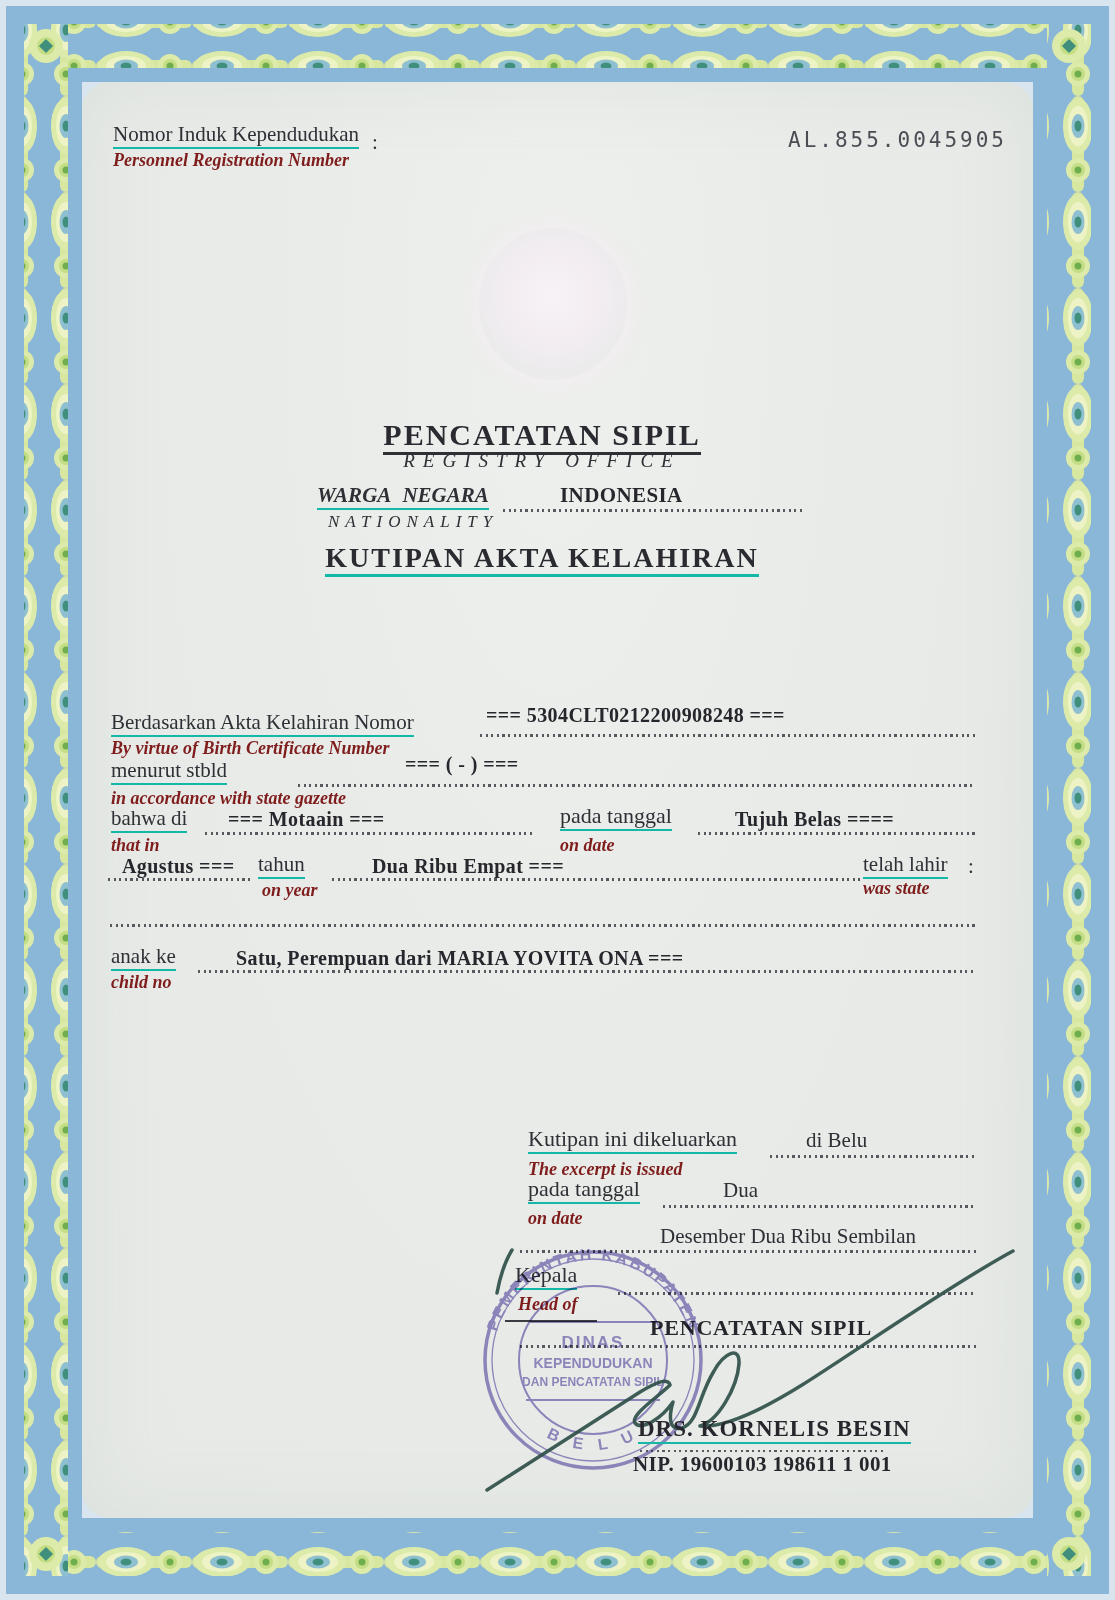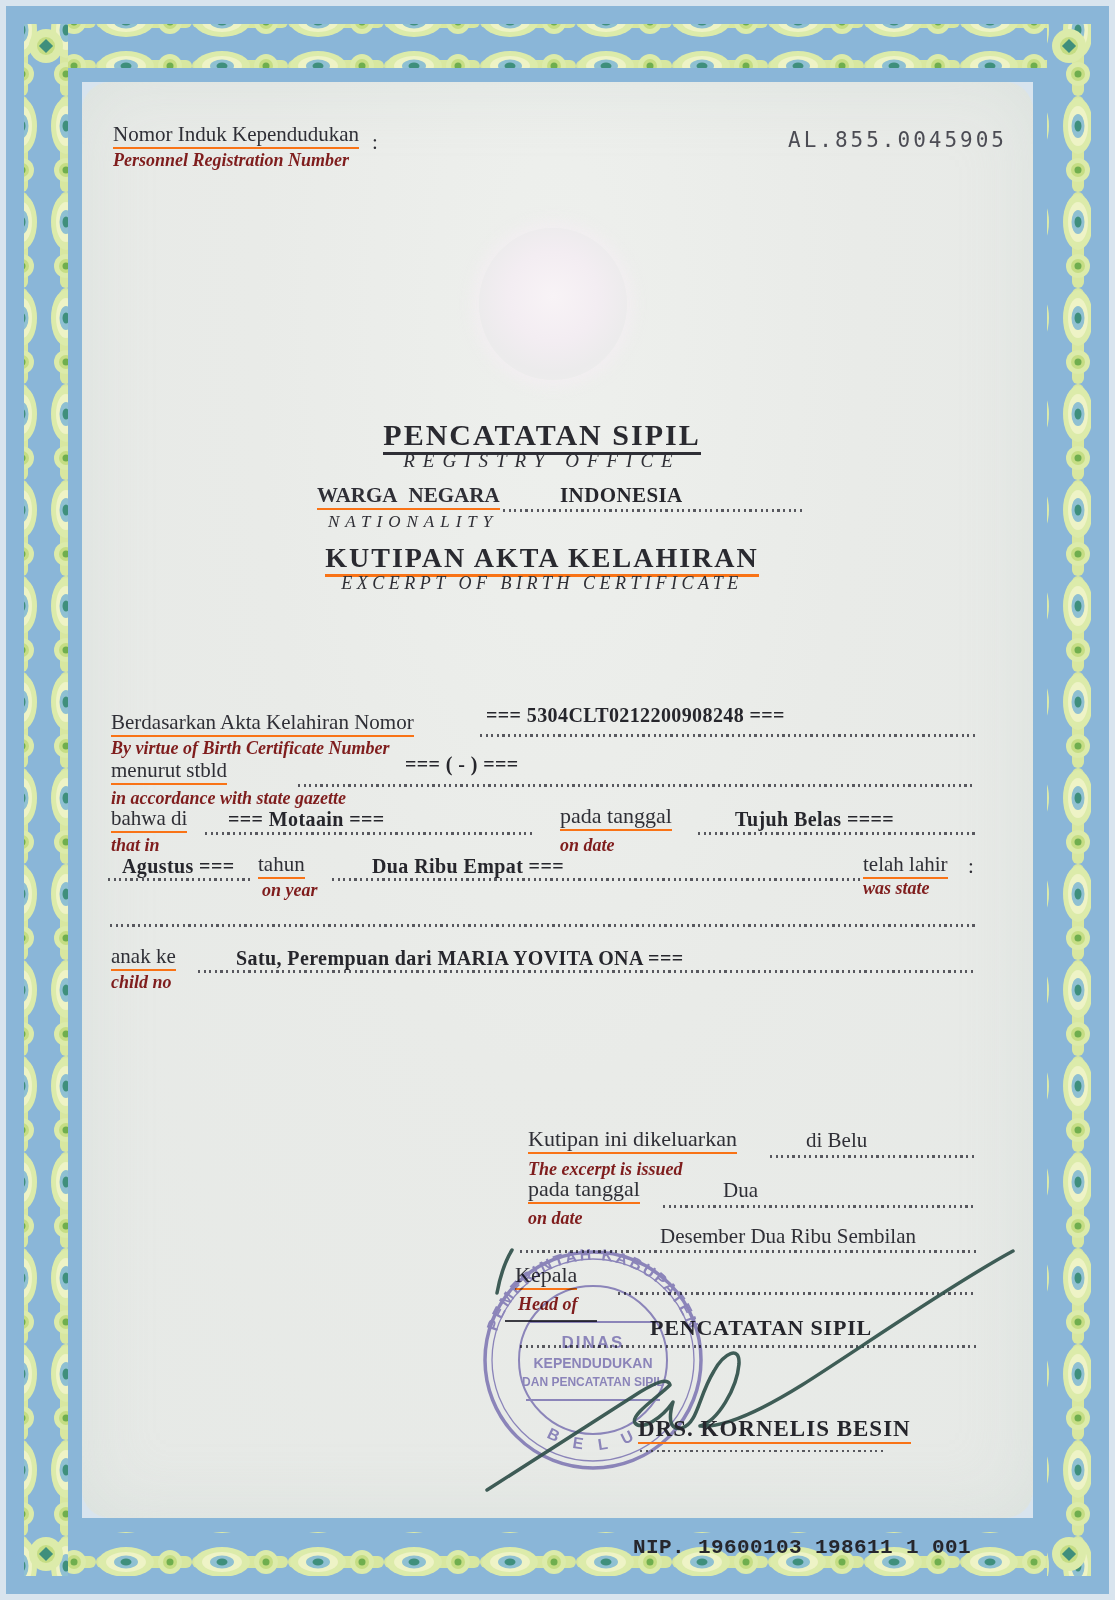--- a/index.html
+++ b/index.html
@@ -7,21 +7,21 @@
          font-family:"Liberation Serif","DejaVu Serif",serif;}
   .border-svg{position:absolute;left:0;top:0;}
   .paper{position:absolute;left:82px;top:82px;width:951px;height:1436px;border-radius:28px;
          background:radial-gradient(ellipse at 50% 16%, #eef0ed 0%, #e9ebe8 45%, #e6e9e6 100%);
          box-shadow:inset 0 0 70px rgba(190,205,198,.30);}
   .t{position:absolute;color:#2f2f36;white-space:nowrap;line-height:1.15;}
   .lbl{font-size:21px;}
   .lbl2{font-size:22px;}
   .en{font-style:italic;font-weight:bold;font-size:18px;color:#7f1d1d;}
   .val{font-weight:bold;color:#26262c;font-size:20px;letter-spacing:.4px;}
-  .ul{border-bottom:2px solid #f97316;padding-bottom:1px;}
+  .ul{border-bottom:2px solid #14b8a6;padding-bottom:1px;}
   .dots{position:absolute;height:3px;opacity:.85;
         background-image:repeating-linear-gradient(90deg,#3e3e46 0 2.2px,transparent 2.2px 5.6px);}
   .ctr{left:62px;width:960px;text-align:center;}
   .h1{font-weight:bold;font-size:30px;letter-spacing:2px;color:#2a2a30;}
   .h1 .ul{border-bottom:3px solid #2f2f36;}
   .h2{font-style:italic;font-size:19px;letter-spacing:8px;color:#2e2e35;}
   .h3{font-weight:bold;font-size:28px;letter-spacing:2px;color:#2a2a30;}
   .h4{font-style:italic;font-size:18px;letter-spacing:4.5px;color:#2e2e35;}
   .mono{font-family:"DejaVu Sans Mono",monospace;font-size:21px;letter-spacing:3px;color:#4c4c54;}
   .seal{position:absolute;left:479px;top:228px;width:148px;height:152px;border-radius:50%;
@@ -99,27 +99,26 @@
   <span class="t lbl" style="left:113px;top:122px;"><span class="ul">Nomor Induk Kependudukan</span></span>
   <span class="t lbl" style="left:372px;top:130px;">:</span>
   <span class="t en" style="left:113px;top:150px;">Personnel Registration Number</span>
   <span class="t mono" style="left:788px;top:128px;">AL.855.0045905</span>
 
   <div class="seal"></div>
 
   <div class="t ctr h1" style="top:418px;"><span class="ul">PENCATATAN SIPIL</span></div>
   <div class="t ctr h2" style="top:450px;">REGISTRY OFFICE</div>
 
-  <span class="t" style="left:317px;top:483px;font-weight:bold;font-size:21px;word-spacing:7px;"><span class="ul">WARGA NEGARA</span></span>
+  <span class="t" style="left:317px;top:483px;font-weight:bold;font-size:21px;word-spacing:7px;font-style:italic;"><span class="ul">WARGA NEGARA</span></span>
   <span class="t val" style="left:560px;top:483px;font-size:21px;">INDONESIA</span>
   <div class="dots" style="left:503px;top:509px;width:300px;"></div>
   <span class="t" style="left:328px;top:512px;font-style:italic;font-size:17px;letter-spacing:6px;">NATIONALITY</span>
 
   <div class="t ctr h3" style="top:542px;"><span class="ul" style="border-bottom-width:3px;">KUTIPAN AKTA KELAHIRAN</span></div>
-  <div class="t ctr h4" style="top:573px;">EXCERPT OF BIRTH CERTIFICATE</div>
 
   <span class="t lbl" style="left:111px;top:710px;"><span class="ul">Berdasarkan Akta Kelahiran Nomor</span></span>
   <span class="t val" style="left:486px;top:704px;">=== 5304CLT0212200908248 ===</span>
   <div class="dots" style="left:480px;top:734px;width:495px;"></div>
   <span class="t en" style="left:111px;top:738px;">By virtue of Birth Certificate Number</span>
 
   <span class="t lbl" style="left:111px;top:758px;"><span class="ul">menurut stbld</span></span>
   <span class="t val" style="left:405px;top:753px;">=== ( - ) ===</span>
   <div class="dots" style="left:298px;top:784px;width:677px;"></div>
   <span class="t en" style="left:111px;top:788px;">in accordance with state gazette</span>
@@ -200,15 +199,15 @@
         C 268 198 268 172 284 146
         C 294 128 310 120 309 139
         C 307 163 288 196 270 201
         C 295 203 335 183 372 160
         C 420 130 520 60 583 26"></path>
     </g>
   </svg>
 
   <span class="t val" style="left:638px;top:1416px;font-size:23px;letter-spacing:1px;"><span class="ul" style="border-bottom-width:2.5px;">DRS. KORNELIS BESIN</span></span>
   <div class="dots" style="left:640px;top:1450px;width:245px;height:2px;"></div>
-  <span class="t val" style="left:633px;top:1536px;font-size:21px;font-family:Liberation Mono, monospace;">NIP. 19600103 198611 1 001</span>
+  <span class="t val" style="left:633px;top:1452px;font-size:21px;">NIP. 19600103 198611 1 001</span>
 
 </div>
 
 </body></html>

